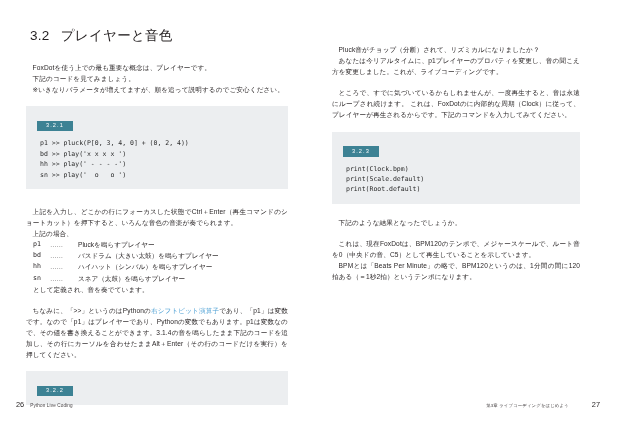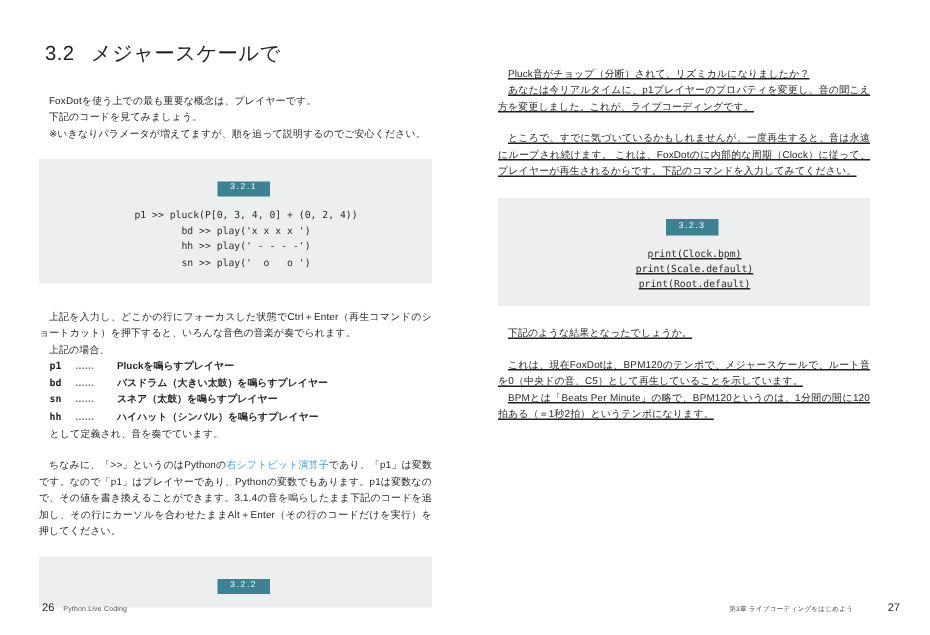--- a/index.html
+++ b/index.html
@@ -21,21 +21,21 @@
     display: flex;
     background: #ffffff;
   }
   .page {
     position: relative;
     width: 310px;
     height: 423px;
     box-sizing: border-box;
   }
   .page-left  { padding: 0 22px 0 26px; }
-  .page-right { padding: 0 40px 0 22px; text-decoration: underline; }
+  .page-right { padding: 0 40px 0 22px; }
 
   
   .sec-heading {
     display: flex;
     align-items: baseline;
     margin: 27px 0 0 4px;
     font-size: 13.5px;
     font-weight: 400;
     letter-spacing: 0.3px;
     color: #231f20;
@@ -55,21 +55,20 @@
   .para + .para { margin-top: 0; }
   .indent { text-indent: 6.6px; }
   .para.gap { margin-top: 10px; }
   .hl-blue { color: #4a9fd4; }
 
   
   .code-block {
     background: #eceef0;
     margin-top: 11px;
     padding: 7px 0 9px 0;
-    text-align: center;
   }
   .code-tag {
     display: inline-block;
     background: #3d8294;
     color: #ffffff;
     font-size: 5.6px;
     letter-spacing: 1.1px;
     padding: 2.5px 9px 2.5px 9px;
     margin-left: 11px;
     line-height: 1;
@@ -83,21 +82,20 @@
     color: #2b2b2b;
     white-space: pre;
   }
   .code-lines.single { margin-top: 6px; }
 
   
   .deflist {
     margin: 0;
     padding: 0;
     list-style: none;
-    font-weight: bold;
   }
   .defrow {
     display: flex;
     font-size: 6.6px;
     line-height: 11.1px;
     color: #2a2627;
     padding-left: 7px;
   }
   .defkey {
     font-family: "DejaVu Sans Mono", "Liberation Mono", monospace;
@@ -132,37 +130,36 @@
     font-size: 5.2px;
     color: #4b4748;
     letter-spacing: 0.1px;
   }
   .footer-left  { left: 16px; }
   .footer-right { right: 20px; gap: 16px; }
   .folio {
     font-size: 7.4px;
     color: #2a2627;
     letter-spacing: 0;
-    margin-left: 12px;
   }
   .footer-left .folio  { margin-right: 6px; }
   .footer-right .folio { margin-left: 7px; }
   .runhead { font-size: 4.6px; letter-spacing: 0.15px; }
   .runhead-right { font-size: 4.4px; letter-spacing: 0.15px; }
 </style>
 </head>
 <body>
 
 <div class="spread">
 
   <div class="page page-left">
 
     <div class="sec-heading">
       <span class="sec-num">3.2</span>
-      <span>メジャースケールで</span>
+      <span>プレイヤーと音色</span>
     </div>
 
     <div class="body-block">
       <p class="para indent">FoxDotを使う上での最も重要な概念は、プレイヤーです。</p>
       <p class="para indent">下記のコードを見てみましょう。</p>
       <p class="para indent">※いきなりパラメータが増えてますが、順を追って説明するのでご安心ください。</p>
     </div>
 
     <div class="code-block">
       <span class="code-tag">3.2.1</span>
@@ -182,28 +179,28 @@
         <span class="defkey">p1</span>
         <span class="defdots">……</span>
         <span class="defval">Pluckを鳴らすプレイヤー</span>
       </li>
       <li class="defrow">
         <span class="defkey">bd</span>
         <span class="defdots">……</span>
         <span class="defval">バスドラム（大きい太鼓）を鳴らすプレイヤー</span>
       </li>
       <li class="defrow">
+        <span class="defkey">hh</span>
+        <span class="defdots">……</span>
+        <span class="defval">ハイハット（シンバル）を鳴らすプレイヤー</span>
+      </li>
+      <li class="defrow">
         <span class="defkey">sn</span>
         <span class="defdots">……</span>
         <span class="defval">スネア（太鼓）を鳴らすプレイヤー</span>
-      </li>
-      <li class="defrow">
-        <span class="defkey">hh</span>
-        <span class="defdots">……</span>
-        <span class="defval">ハイハット（シンバル）を鳴らすプレイヤー</span>
       </li>
     </ul>
 
     <p class="para" style="padding-left:7px;">として定義され、音を奏でています。</p>
 
     <p class="para indent gap"><span>ちなみに、「&gt;&gt;」というのはPythonの</span><span class="hl-blue">右シフトビット演算子</span><span>であり、「p1」は変数です。なので「p1」はプレイヤーであり、Pythonの変数でもあります。p1は変数なので、その値を書き換えることができます。3.1.4の音を鳴らしたまま下記のコードを追加し、その行にカーソルを合わせたままAlt＋Enter（その行のコードだけを実行）を押してください。</span></p>
 
     <div class="code-block">
       <span class="code-tag">3.2.2</span>
     </div>

